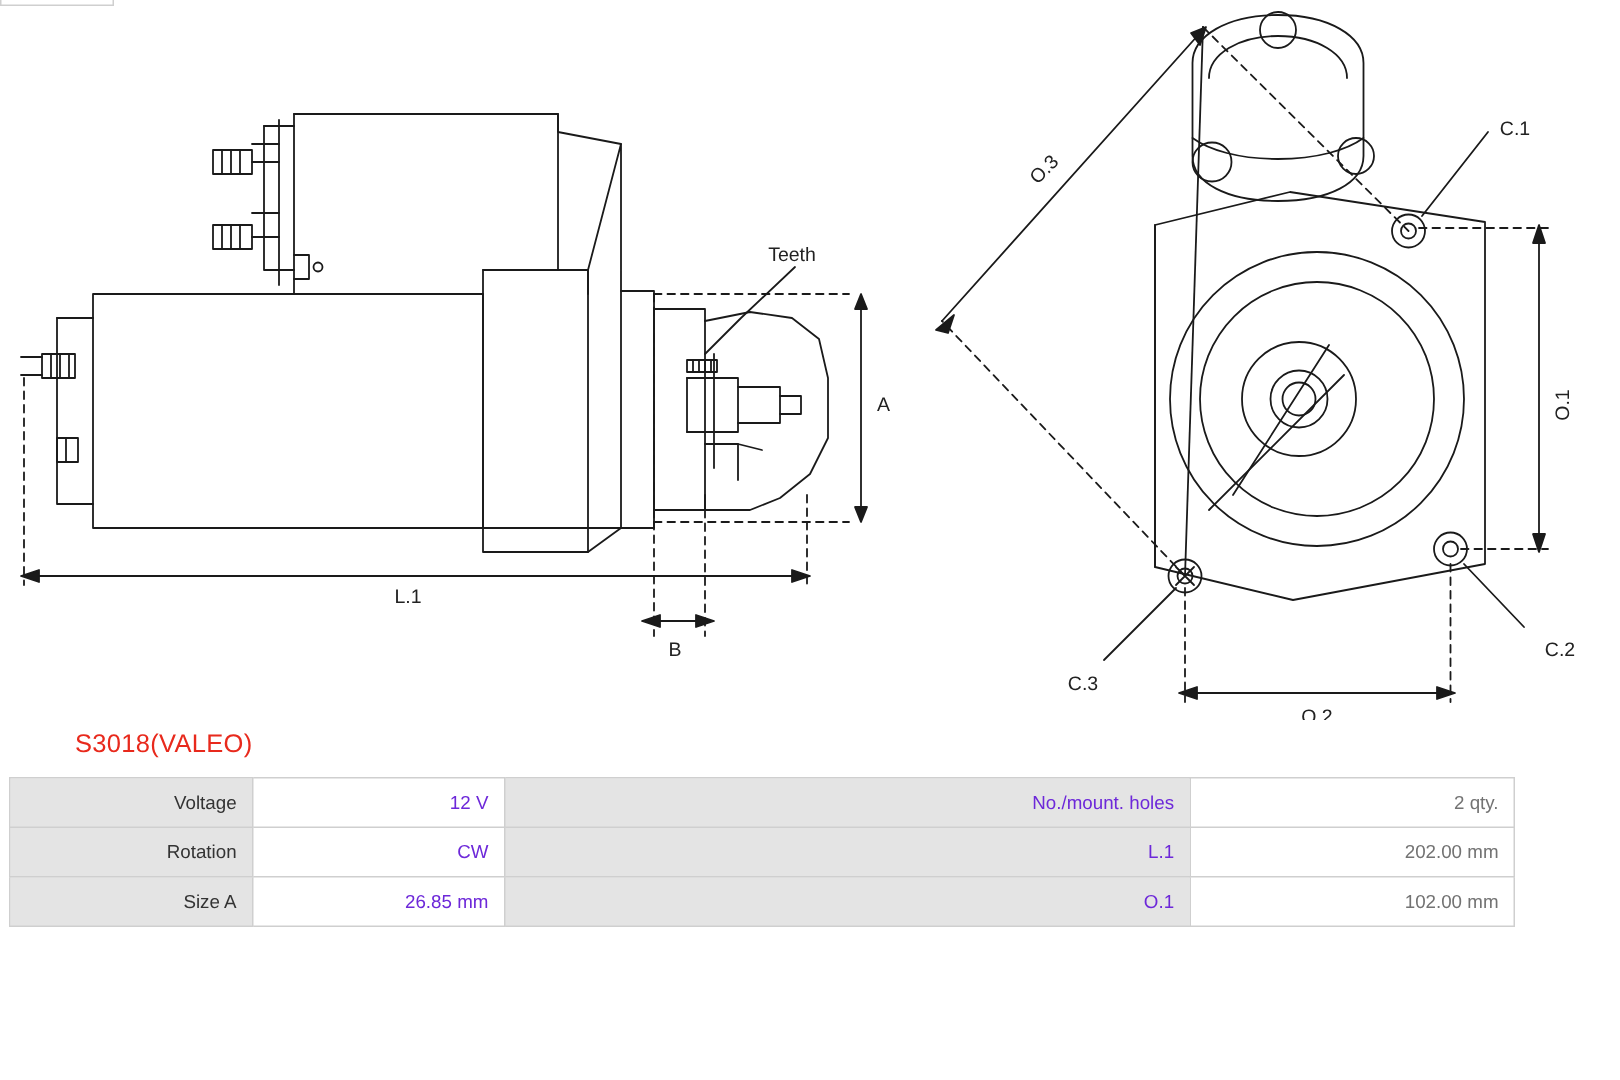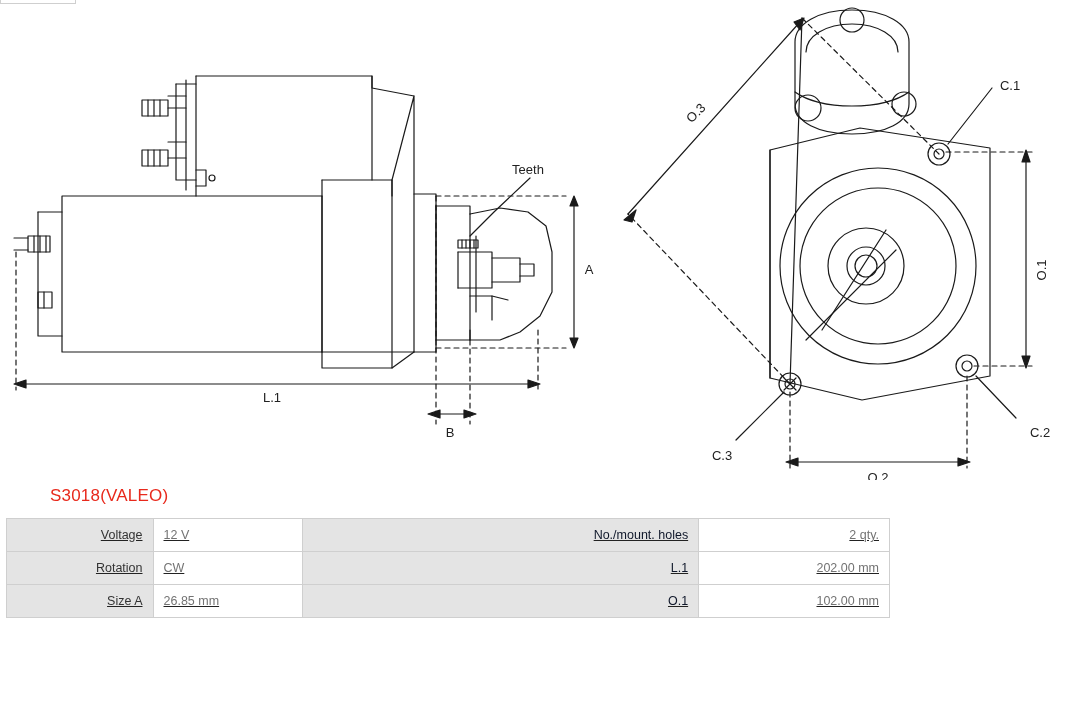--- a/index.html
+++ b/index.html
@@ -44,47 +44,47 @@
     top: 486px;
     font-size: 17px;
     color: #e8291c;
     letter-spacing: 0.2px;
     margin-left: 36px;
   }
   table.spec {
     position: absolute;
     left: 6px;
     top: 518px;
-    width: 884px;
+    width: 1004px;
     border-collapse: collapse;
     font-size: 12.5px;
-    text-decoration: underline;
   }
   table.spec td {
     border: 1px solid #cfcfcf;
     height: 33px;
     padding: 0 10px;
     box-sizing: border-box;
     vertical-align: middle;
   }
   td.lbl {
     background: #e4e4e4;
     text-align: right;
     color: #333;
     width: 170px;
   }
   td.val {
     background: #ffffff;
-    color: #737373;
+    text-align: right;
+    color: #6d28d9;
     width: 178px;
   }
   td.lbl2 {
     background: #e4e4e4;
     text-align: right;
-    color: #0f172a;
+    color: #6d28d9;
     width: 490px;
   }
   td.val2 {
     background: #ffffff;
     text-align: right;
     color: #737373;
     width: 230px;
   }
   svg text {
     font-family: "Liberation Sans", sans-serif;

